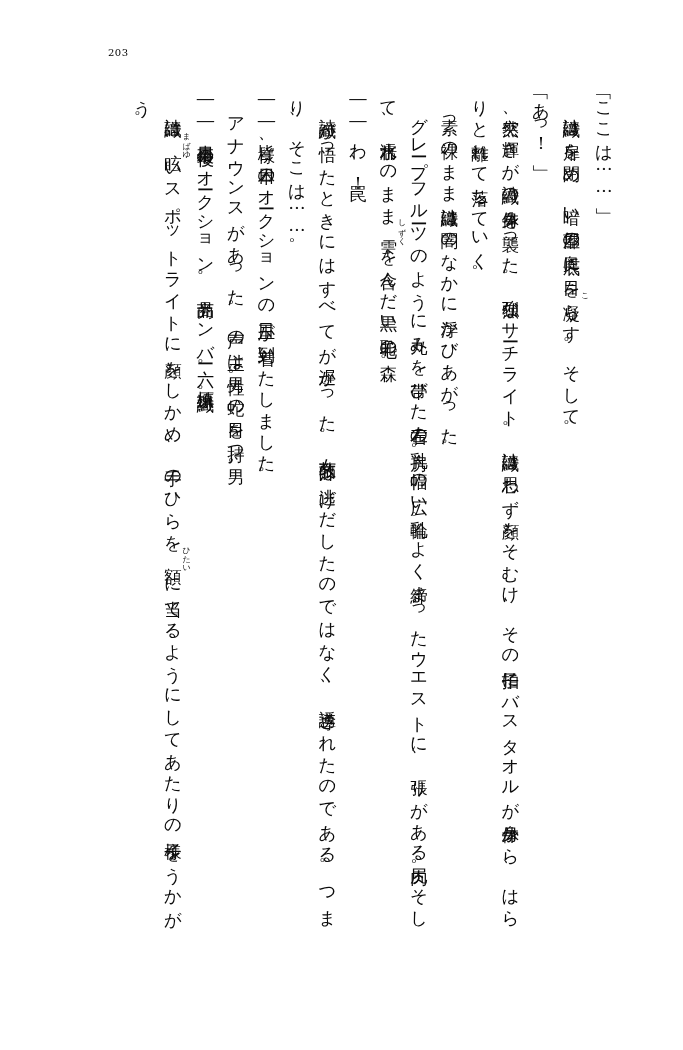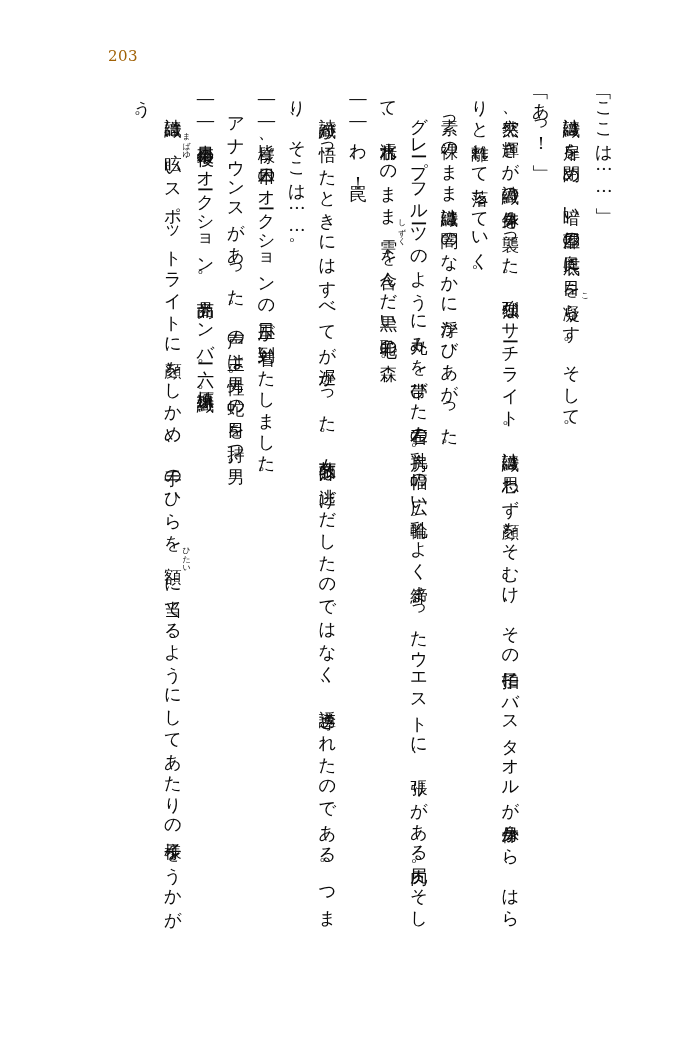--- a/index.html
+++ b/index.html
@@ -17,23 +17,23 @@
   #page {
     position: relative;
     width: 683px;
     height: 1050px;
     background: #ffffff;
   }
   #page-number {
     position: absolute;
     top: 47px;
     left: 108px;
-    font-size: 15px;
+    font-size: 10px;
     letter-spacing: 0.5px;
-    color: #a16207;
+    color: #000000;
     font-family: "DejaVu Serif", "Liberation Serif", serif;
   }
   
   #body-text {
     position: absolute;
     top: 88px;
     right: 64px;
     height: 832px;
     width: 530px;
     writing-mode: vertical-rl;

